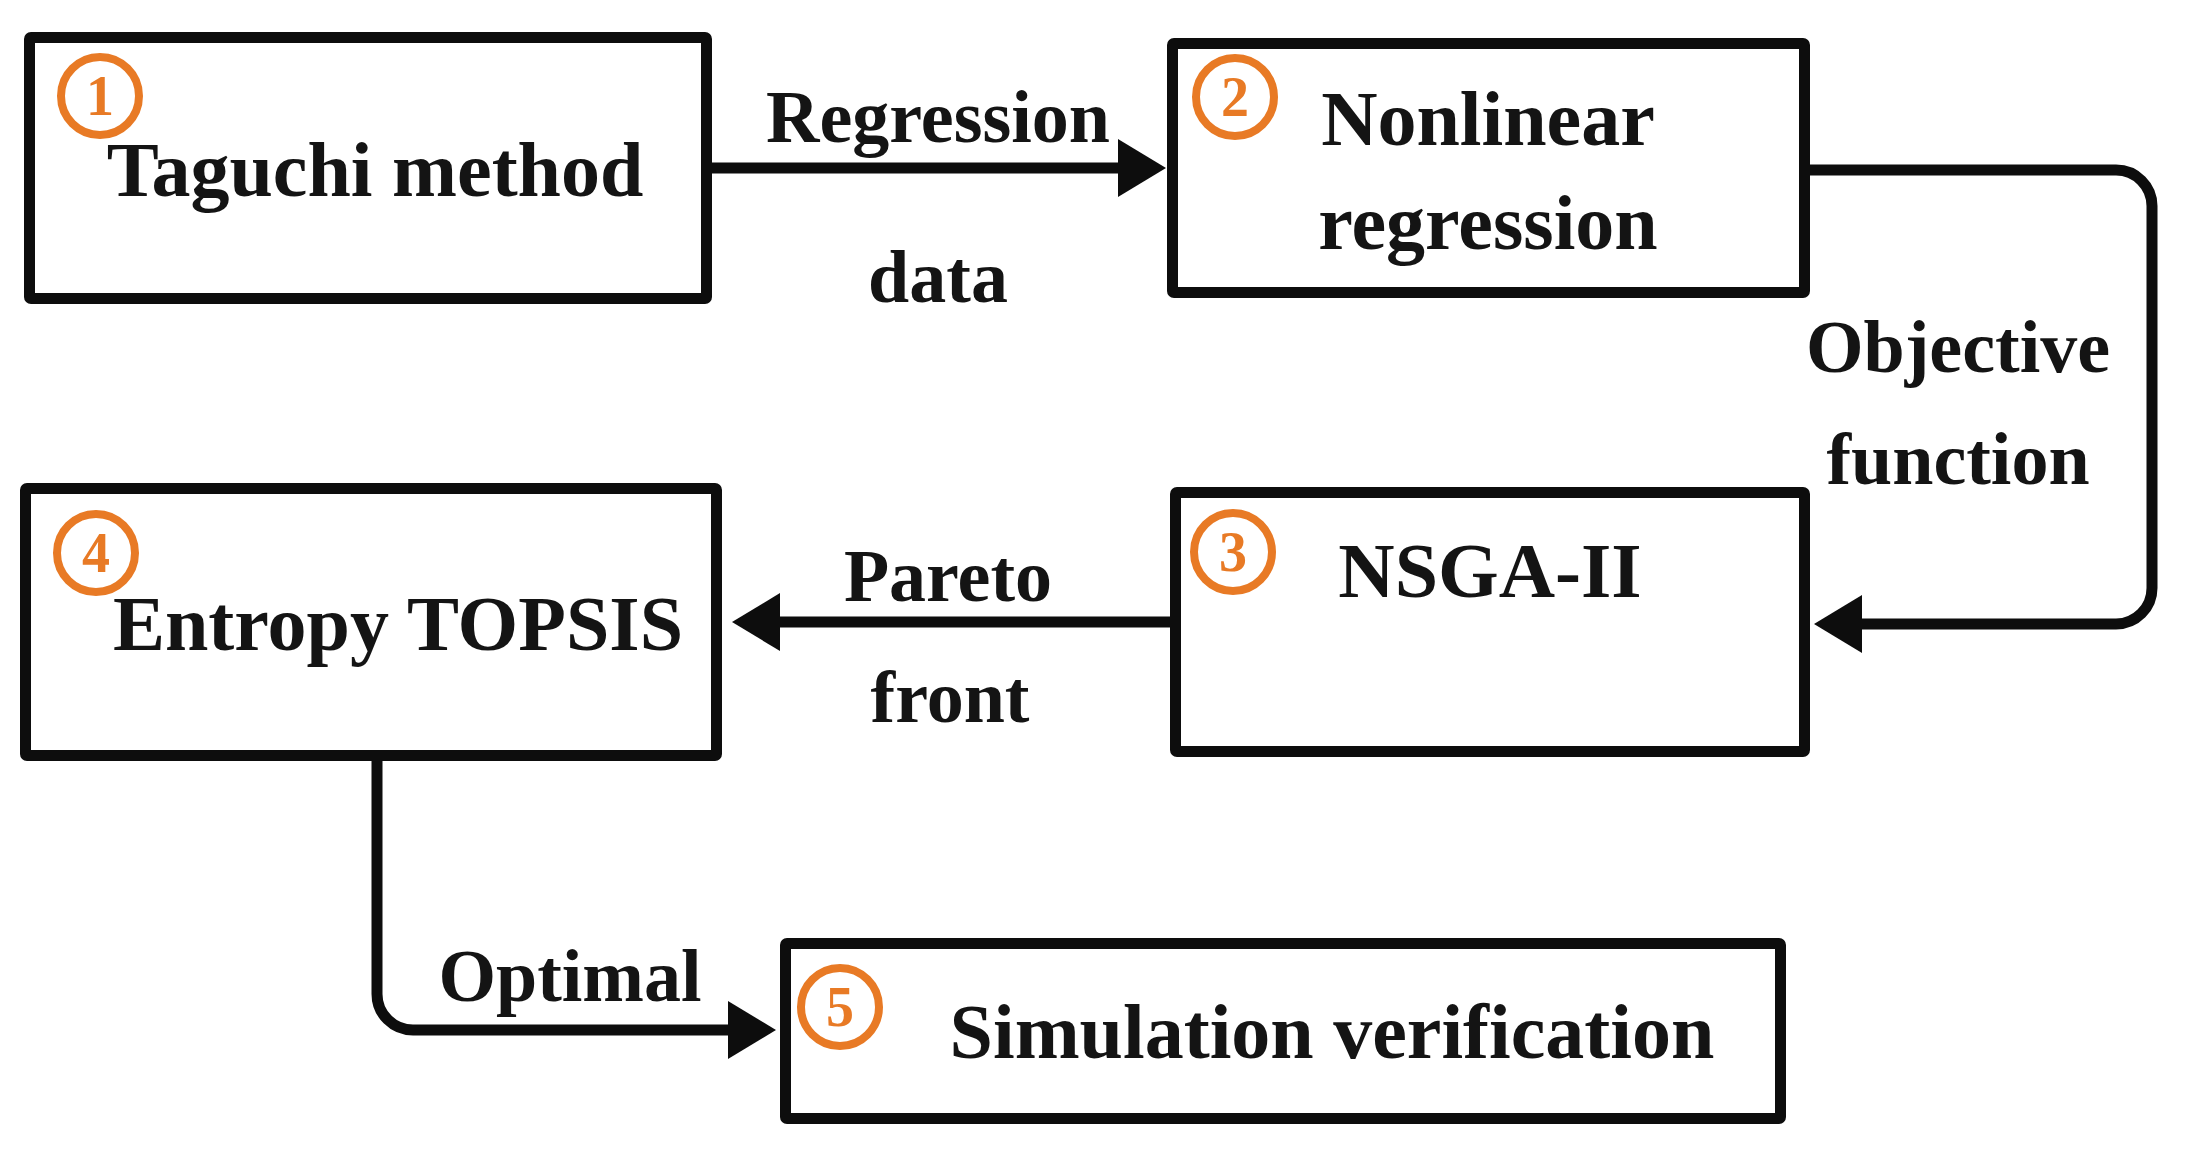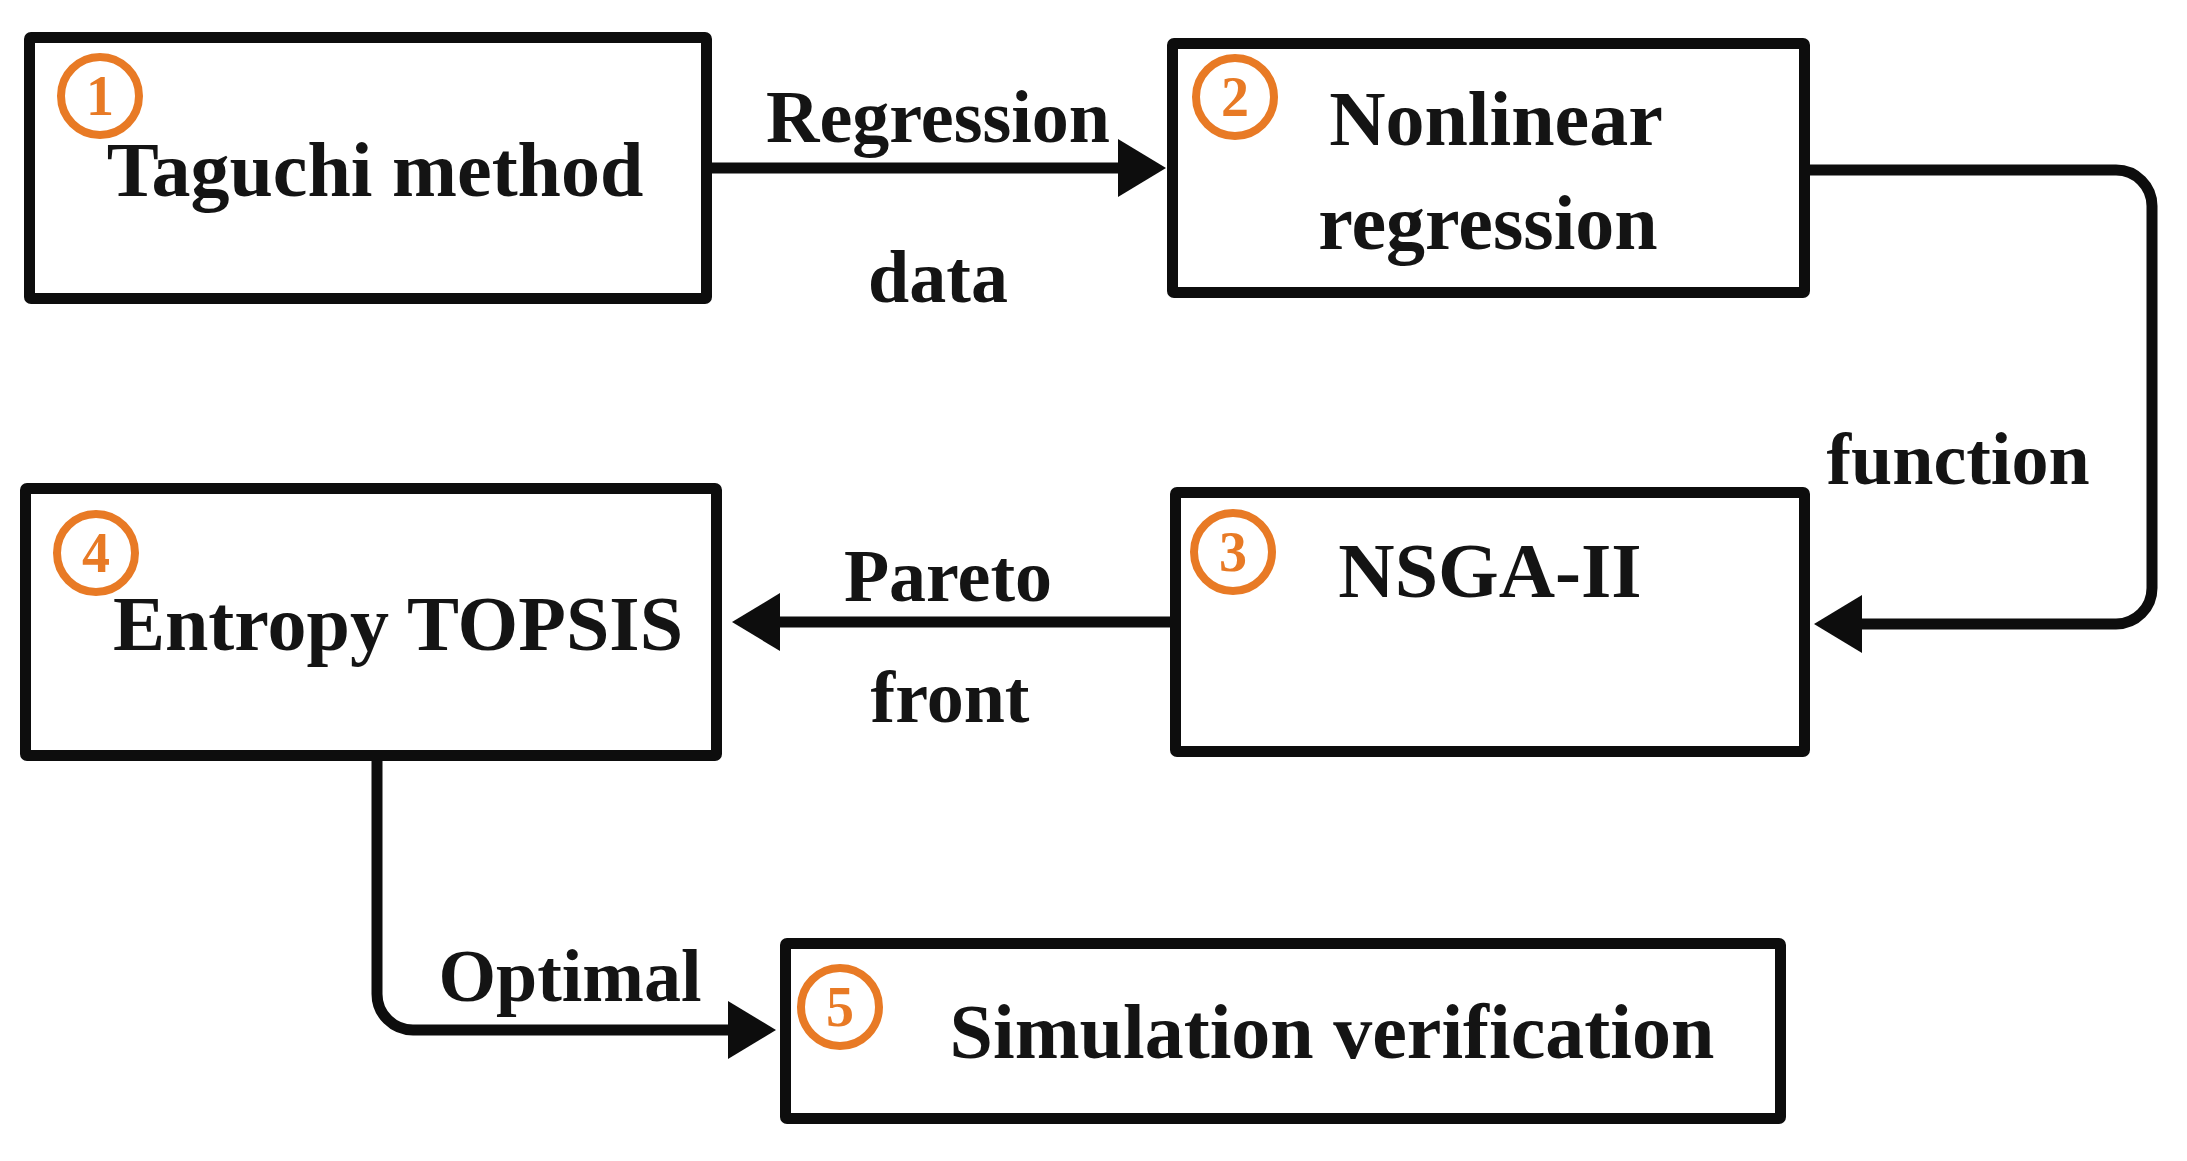--- a/index.html
+++ b/index.html
@@ -91,32 +91,33 @@
   </div>
 
   <div class="box" style="left:780px;top:938px;width:1006px;height:186px;">
     <span class="badge" style="left:6px;top:15px;">
       <span>5</span>
     </span>
   </div>
 
   <div class="txt" style="left:375px;top:170px;">Taguchi method</div>
 
-  <div class="txt" style="left:1488px;top:119px;margin-left:8px;">Nonlinear</div>
+  <div class="txt" style="left:1488px;top:119px;">Nonlinear</div>
   <div class="txt" style="left:1488px;top:223px;">regression</div>
 
   <div class="txt" style="left:1490px;top:571px;">NSGA-II</div>
 
   <div class="txt" style="left:398px;top:624px;">Entropy TOPSIS</div>
 
   <div class="txt" style="left:1332px;top:1032px;font-family:Liberation Serif, serif;">Simulation verification</div>
 
   <div class="txt edge-label" style="left:938px;top:117px;">Regression</div>
   <div class="txt edge-label" style="left:938px;top:238px;margin-top:39px;">data</div>
 
+  <div class="txt edge-label" style="left:1958px;top:347px;">Objective</div>
   <div class="txt edge-label" style="left:1958px;top:459px;">function</div>
 
   <div class="txt edge-label" style="left:948px;top:576px;">Pareto</div>
   <div class="txt edge-label" style="left:950px;top:697px;">front</div>
 
   <div class="txt edge-label" style="left:570px;top:976px;">Optimal</div>
 
 </div>
 
 </body></html>

